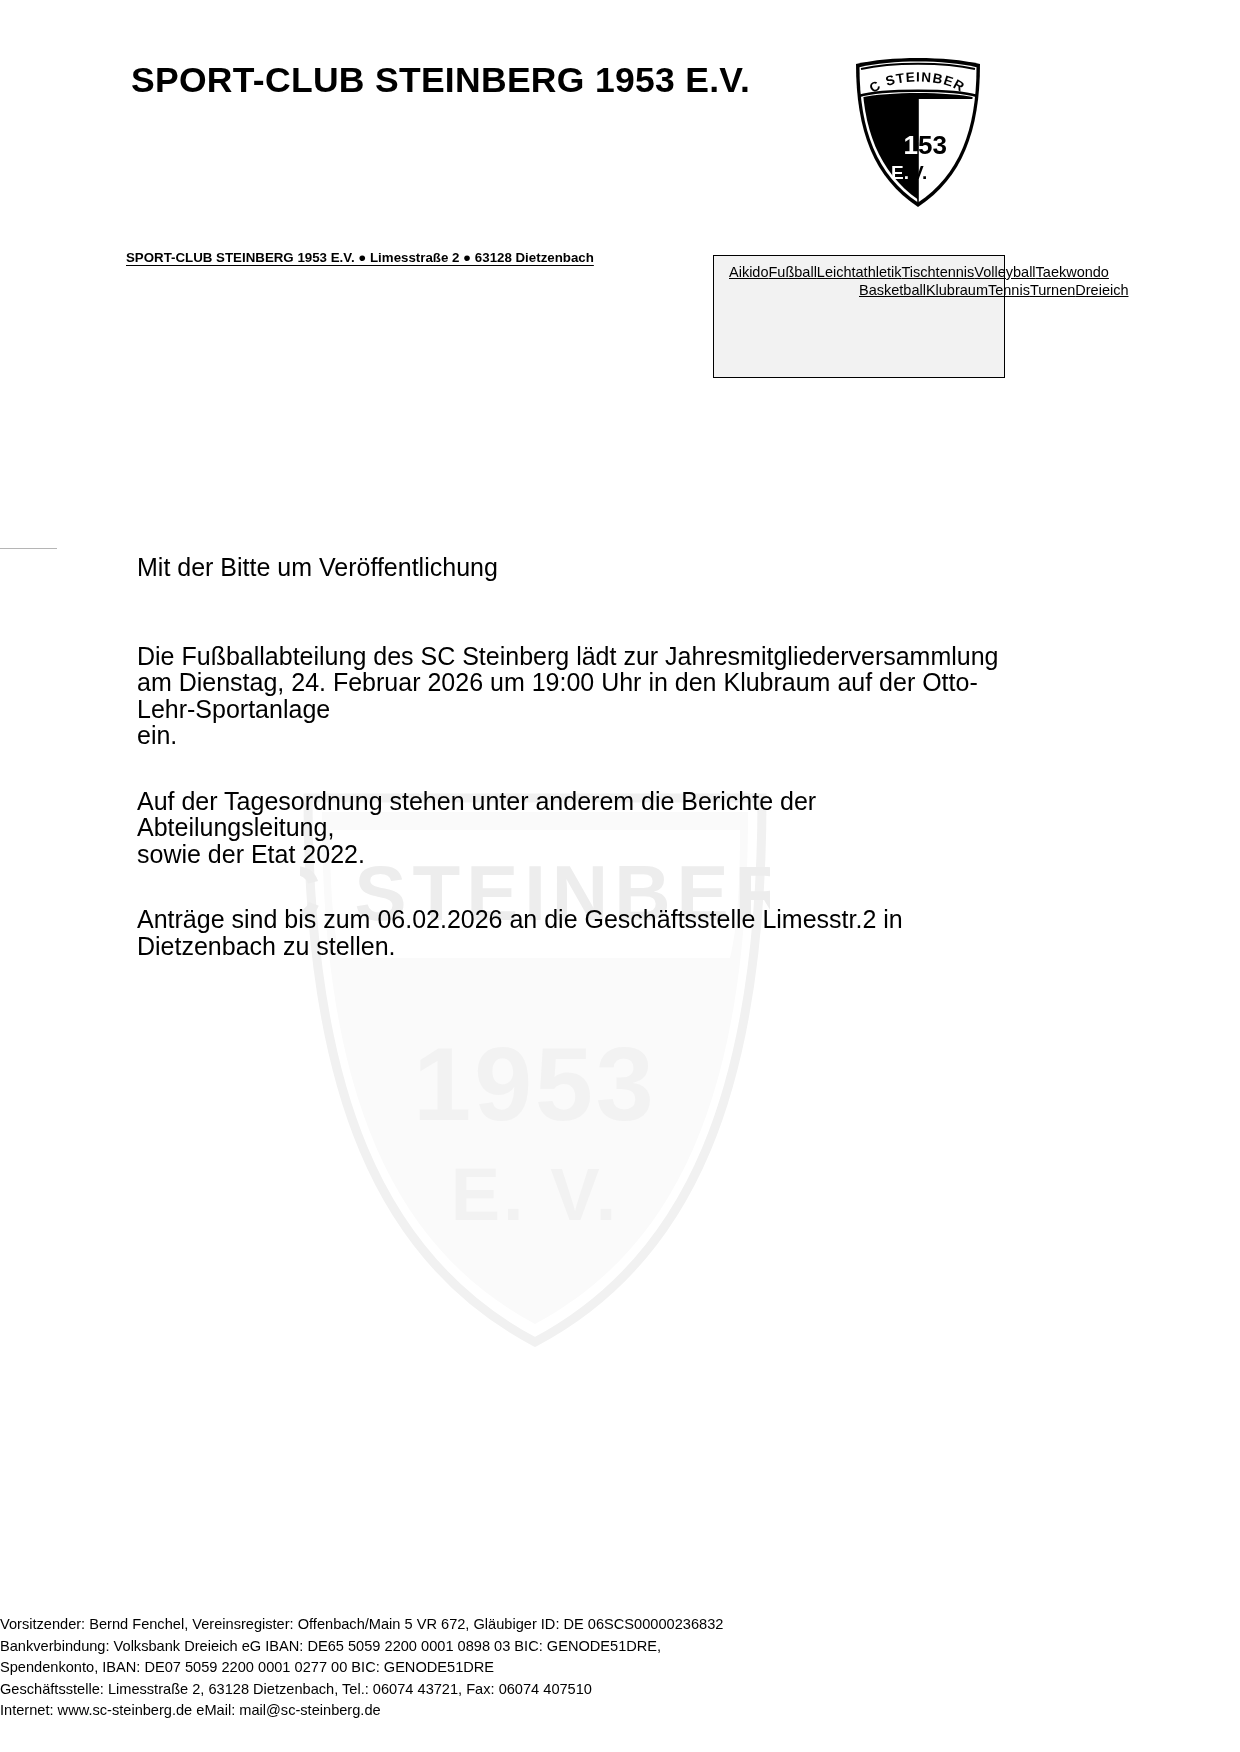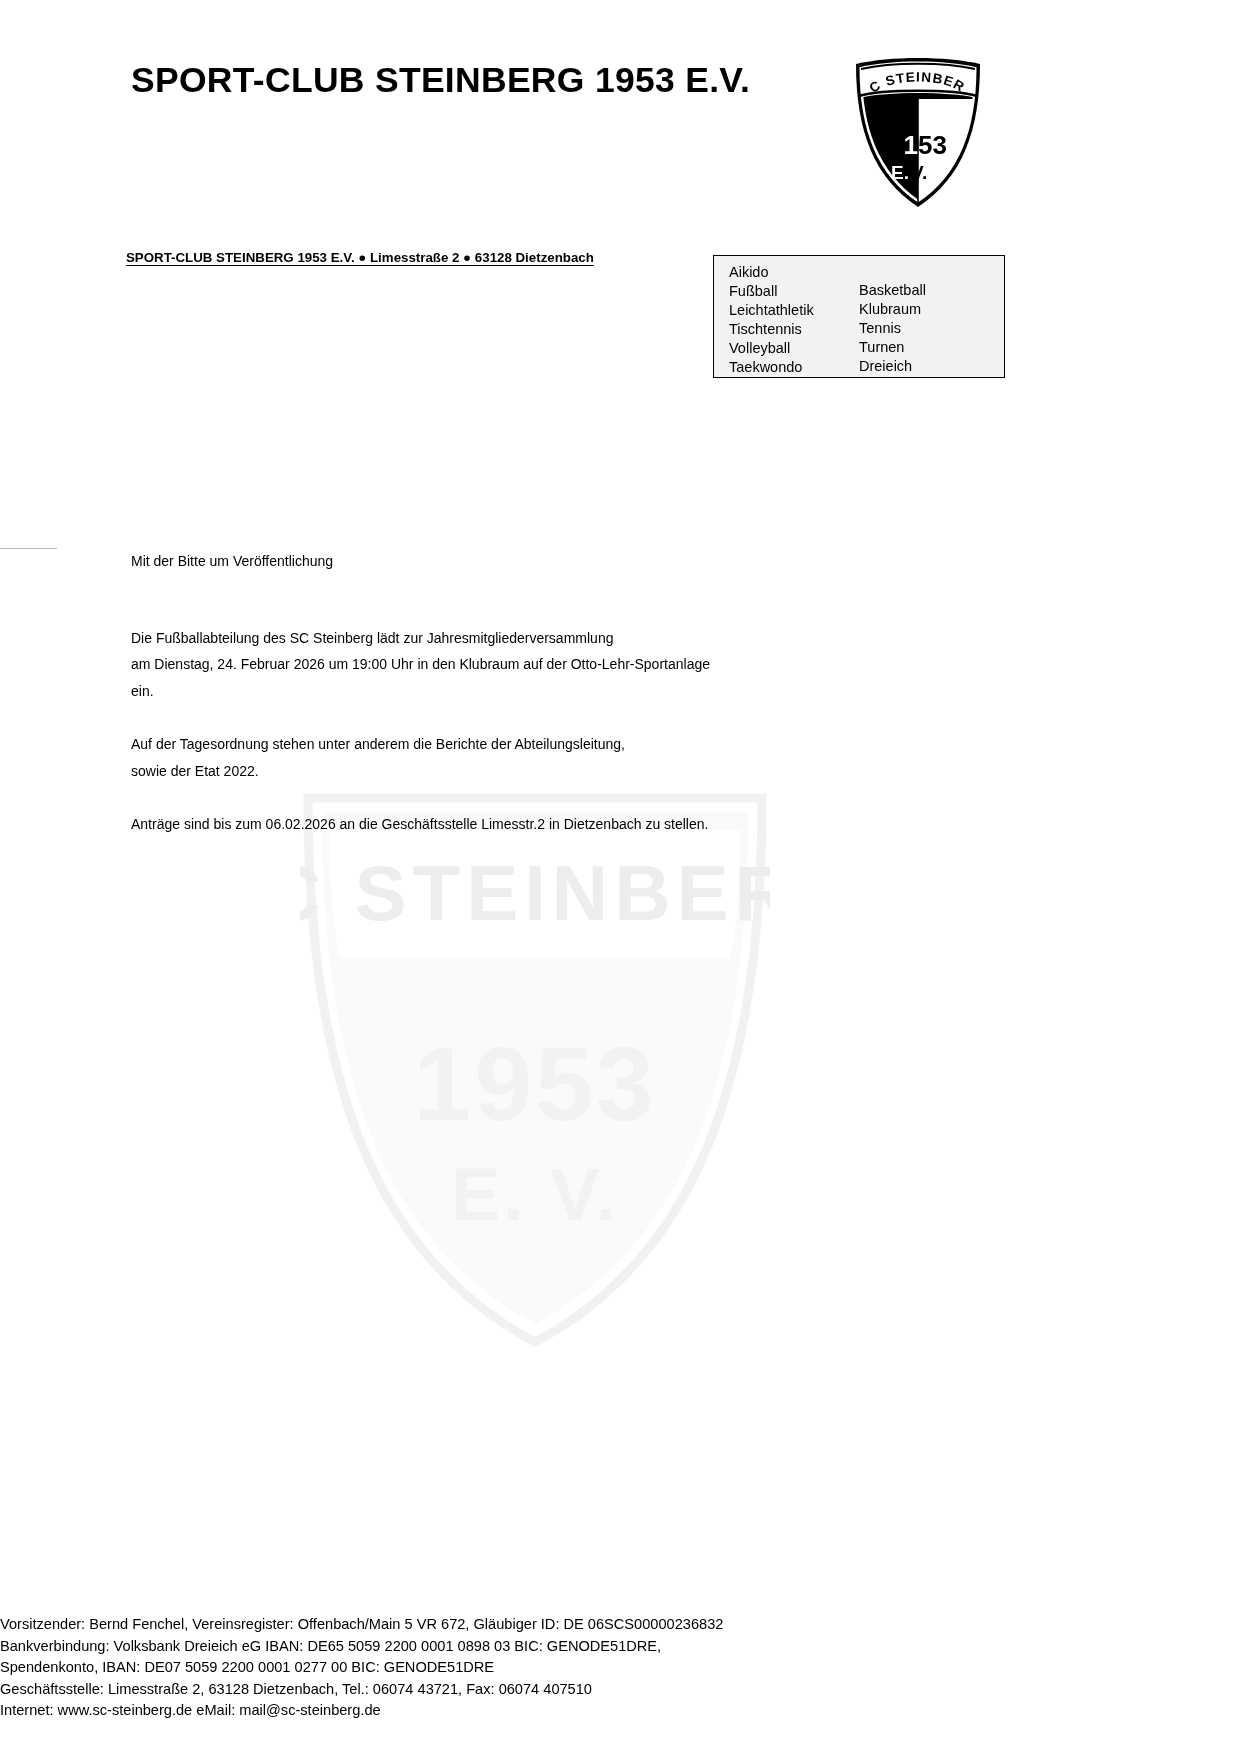--- a/index.html
+++ b/index.html
@@ -80,21 +80,22 @@
     background: #f2f2f2;
     box-sizing: border-box;
     z-index: 3;
   }
   .sports-cols {
     display: flex;
     padding: 7px 0 0 15px;
   }
   .sports-col {
     display: flex;
-    flex-direction: column;
+    flex-direction: row;
+    text-decoration: underline;
   }
   .sports-col.left { width: 130px; }
   .sports-col.right { width: 130px; margin-top: 18px; }
   .sports-item {
     font-size: 14.5px;
     line-height: 19px;
     white-space: nowrap;
   }
 
   
@@ -110,23 +111,23 @@
 
   
   .body-block {
     position: absolute;
     left: 131px;
     top: 548px;
     width: 890px;
     z-index: 3;
   }
   .body-para {
-    font-size: 14px;
+    font-size: 25px;
     line-height: 26.5px;
-    margin: 0;
+    margin: 6px;
     white-space: pre-line;
   }
   .spacer-lg { height: 50px; }
   .spacer-md { height: 27px; }
 
   
   .footer {
     position: absolute;
     left: 0;
     top: 1614px;

